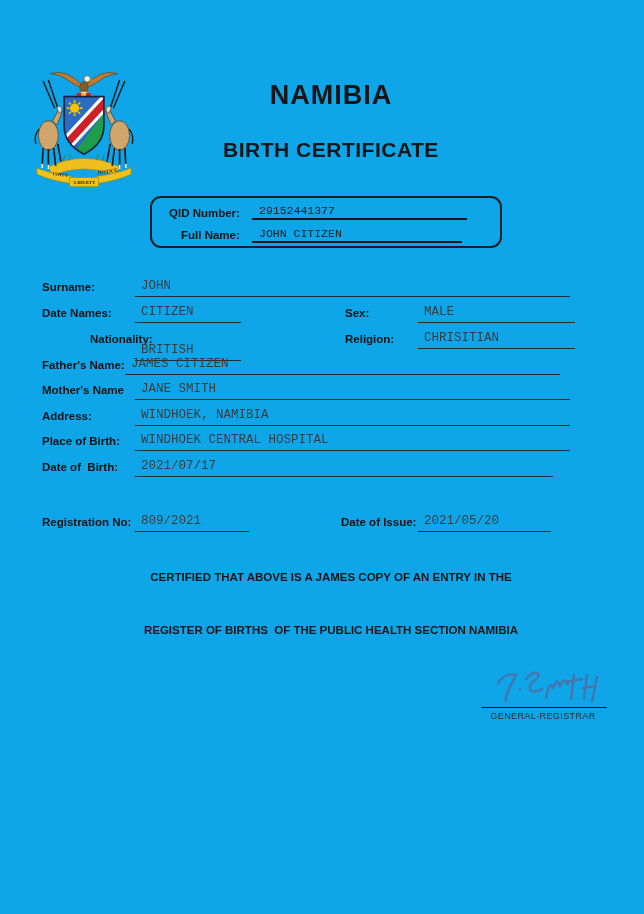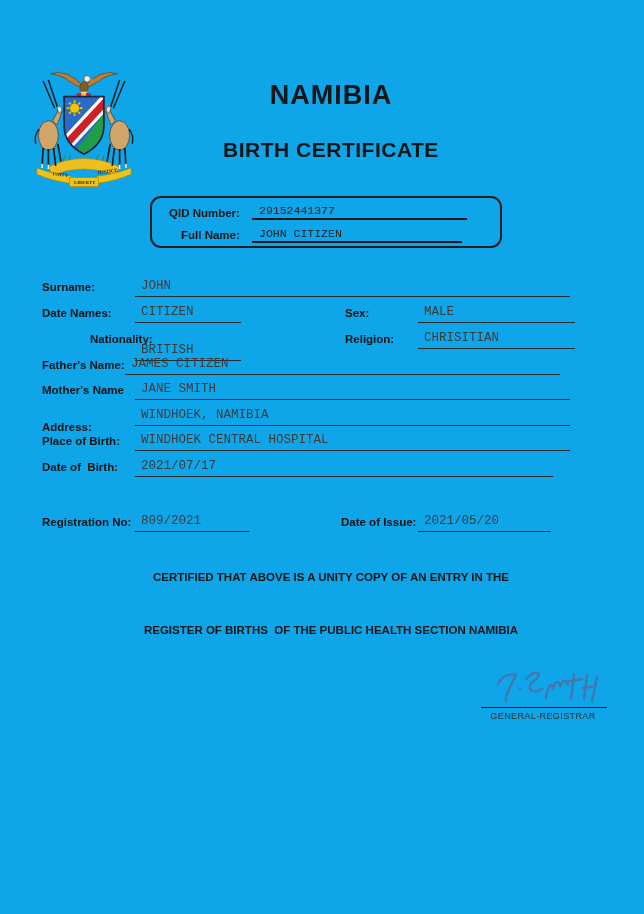--- a/index.html
+++ b/index.html
@@ -137,35 +137,35 @@
   <span class="fvalue" style="left:135px;top:331px;width:100px;margin-top:12px;">BRITISH</span>
   <span class="flabel" style="left:345px;top:333px;">Religion:</span>
   <span class="fvalue" style="left:418px;top:331px;width:151px;">CHRISITIAN</span>
 
   <span class="flabel" style="left:42px;top:359px;">Father's Name:</span>
   <span class="fvalue" style="left:125px;top:357px;width:429px;">JAMES CITIZEN</span>
 
   <span class="flabel" style="left:42px;top:384px;">Mother's Name</span>
   <span class="fvalue" style="left:135px;top:382px;width:429px;">JANE SMITH</span>
 
-  <span class="flabel" style="left:42px;top:410px;margin-top:11px;">Address:</span>
+  <span class="flabel" style="left:42px;top:410px;">Address:</span>
   <span class="fvalue" style="left:135px;top:408px;width:429px;">WINDHOEK, NAMIBIA</span>
 
   <span class="flabel" style="left:42px;top:435px;">Place of Birth:</span>
   <span class="fvalue" style="left:135px;top:433px;width:429px;">WINDHOEK CENTRAL HOSPITAL</span>
 
   <span class="flabel" style="left:42px;top:461px;">Date of  Birth:</span>
   <span class="fvalue" style="left:135px;top:459px;width:412px;">2021/07/17</span>
 
   <span class="flabel" style="left:42px;top:516px;">Registration No:</span>
   <span class="fvalue" style="left:135px;top:514px;width:108px;">809/2021</span>
   <span class="flabel" style="left:341px;top:516px;text-align:center;">Date of Issue:</span>
   <span class="fvalue" style="left:418px;top:514px;width:127px;">2021/05/20</span>
 
-  <div class="abs cert-line" style="top:571px;">CERTIFIED THAT ABOVE IS A UNITY COPY OF AN ENTRY IN THE</div>
+  <div class="abs cert-line" style="top:571px;">CERTIFIED THAT ABOVE IS A JAMES COPY OF AN ENTRY IN THE</div>
   <div class="abs cert-line" style="top:624px;">REGISTER OF BIRTHS  OF THE PUBLIC HEALTH SECTION NAMIBIA</div>
 
   <svg class="abs" style="left:492px;top:666px;" width="112" height="42" viewBox="0 0 112 42">
     <g fill="none" stroke="#4576ad" stroke-width="2.4" stroke-linecap="round">
       <path d="M6 18 C10 10 18 7 24 9 C19 19 12 31 14 35"></path>
       <circle cx="28" cy="23" r="1.2" fill="#4576ad" stroke="none"></circle>
       <path d="M34 13 C44 2 52 8 42 15 C33 21 39 30 50 23"></path>
       <path d="M54 32 C56 20 60 15 61 23 C63 15 67 13 68 21 C70 14 74 12 76 19"></path>
       <path d="M82 9 L79 33"></path>
       <path d="M74 16 L90 13"></path>

